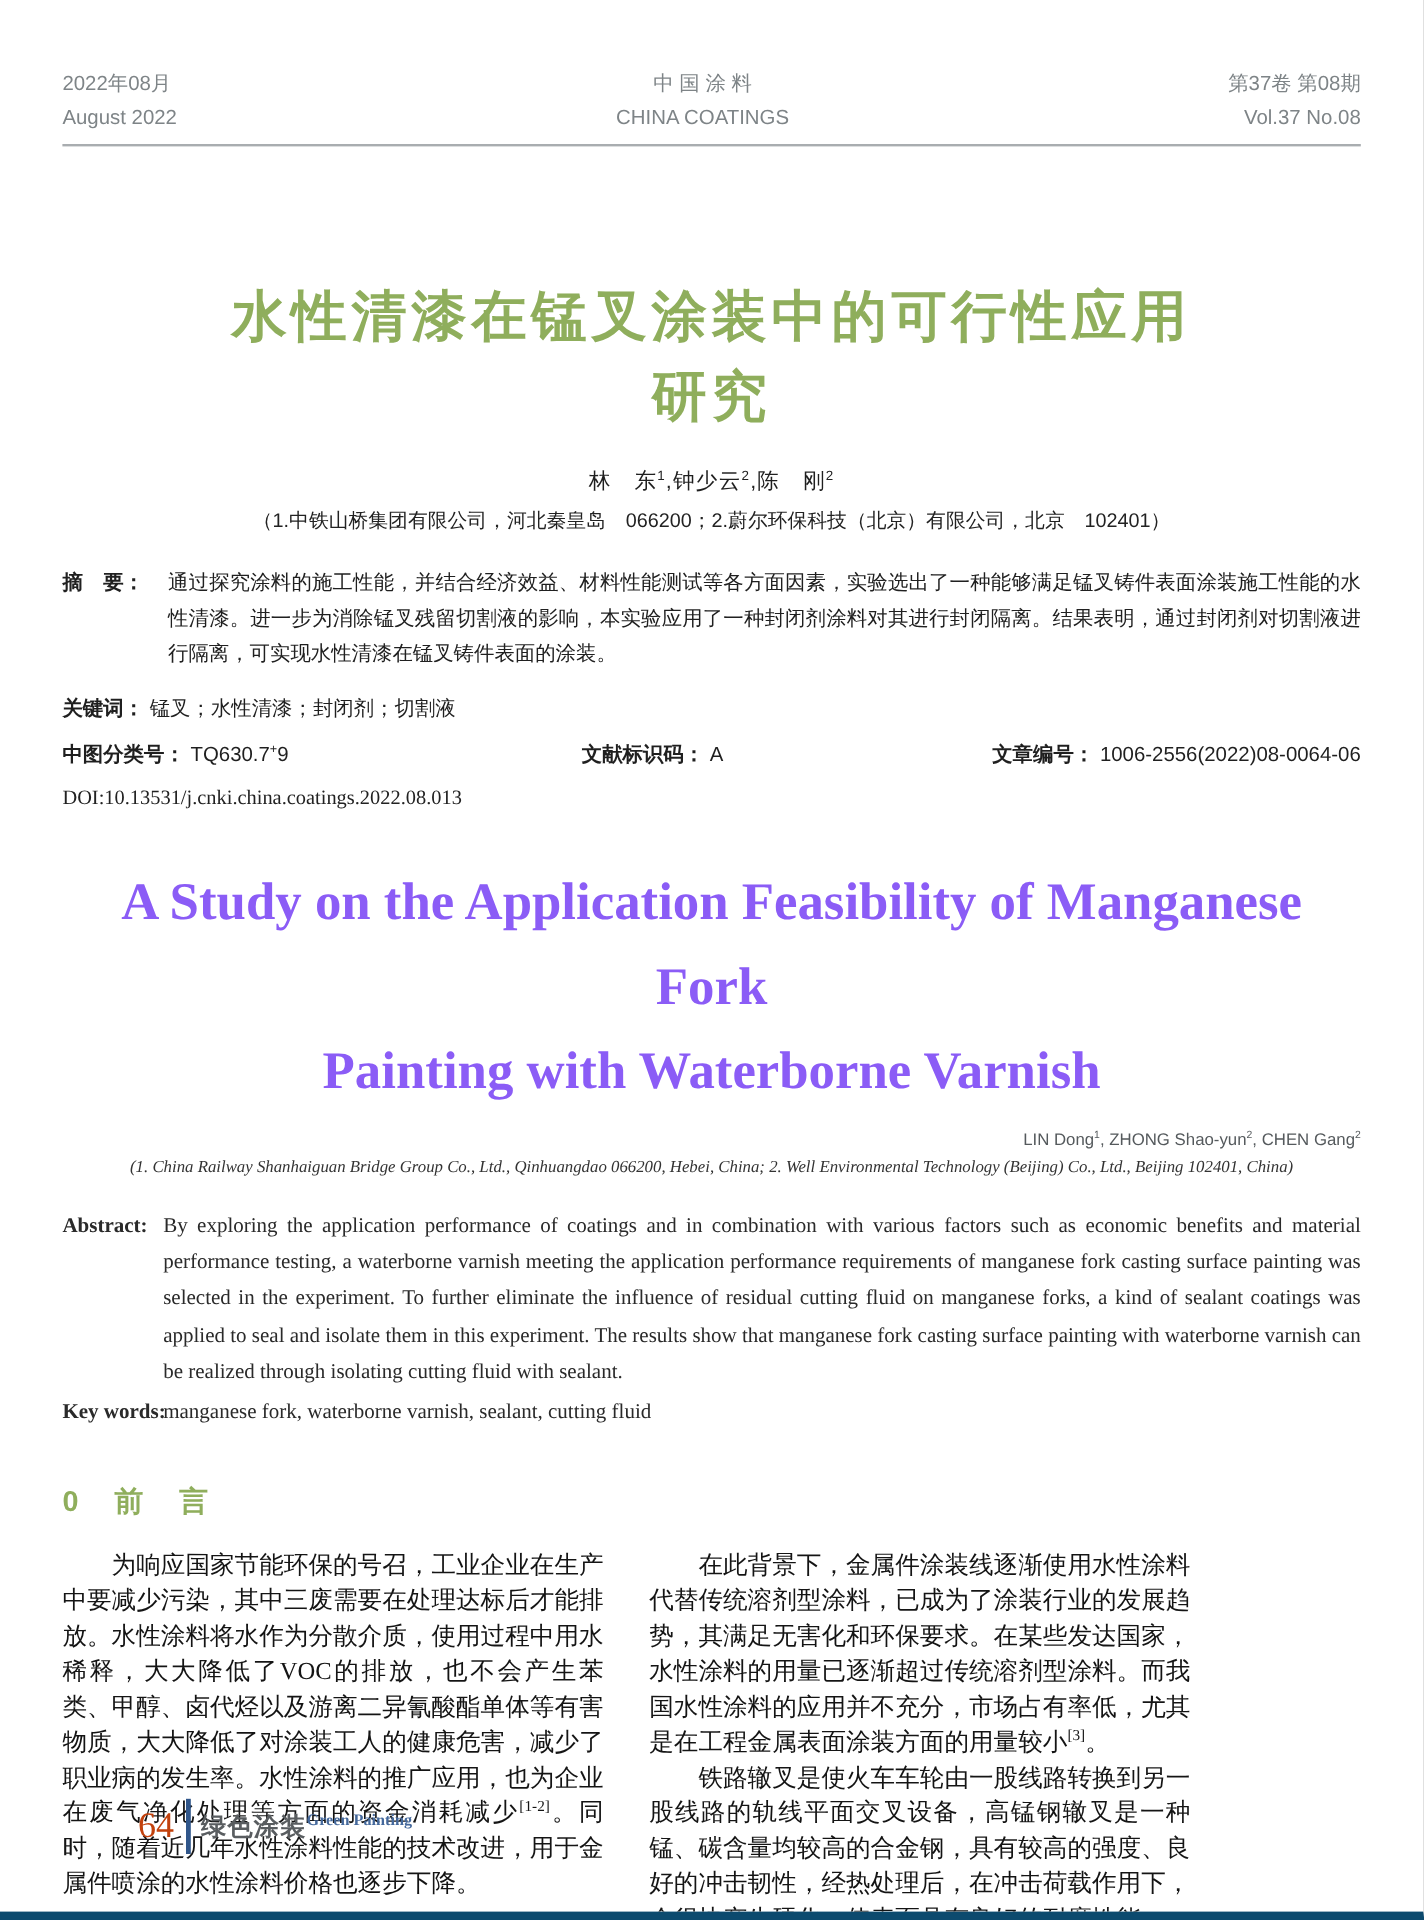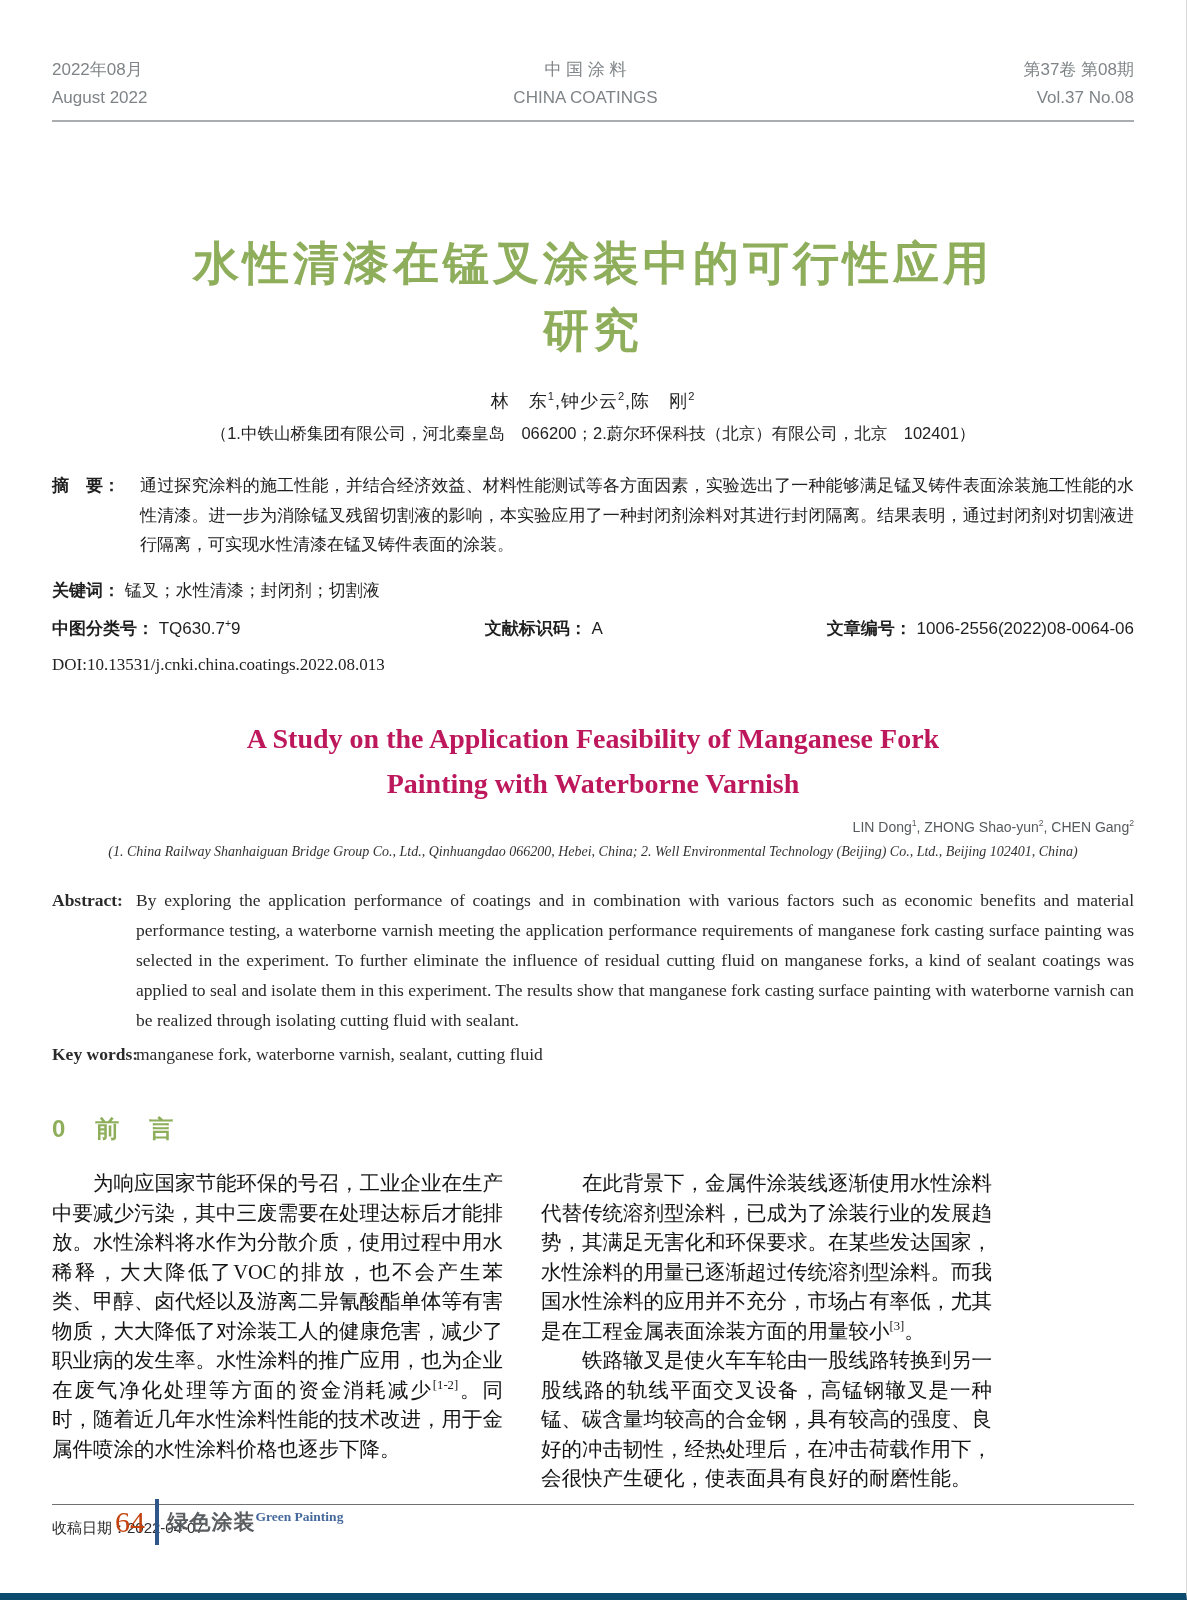--- a/index.html
+++ b/index.html
@@ -40,22 +40,22 @@
 
   .clc-row{margin-top:12px;display:flex;font-size:17px;}
   .clc-item .lbl2{font-weight:bold;}
   .clc-item.c1{width:40%;}
   .clc-item.c2{width:30%;}
   .clc-item.c3{width:30%;text-align:right;white-space:nowrap;}
   .doi-line{margin-top:15px;font-family:"Liberation Serif", serif;font-size:17px;color:#222;}
 
   
   .title-en{
-    margin:42px 0 0 0;text-align:center;color:#be185d;
-    font-family:"Liberation Serif", serif;font-size:28px;font-weight:bold;line-height:1.6;
+    margin:42px 0 0 0;text-align:center;color:#8b5cf6;
+    font-family:"Liberation Serif", serif;font-size:44px;font-weight:bold;line-height:1.6;
   }
   .authors-en{margin-top:12px;text-align:right;font-size:14px;color:#555a5d;}
   .affil-en{
     margin-top:6px;text-align:center;font-family:"Liberation Serif", serif;
     font-style:italic;font-size:14px;line-height:1.55;color:#333;
   }
   .abstract-en{
     margin-top:22px;font-family:"Liberation Serif", serif;
     font-size:17.5px;line-height:1.72;padding-left:84px;color:#2a2a2a;
   }

